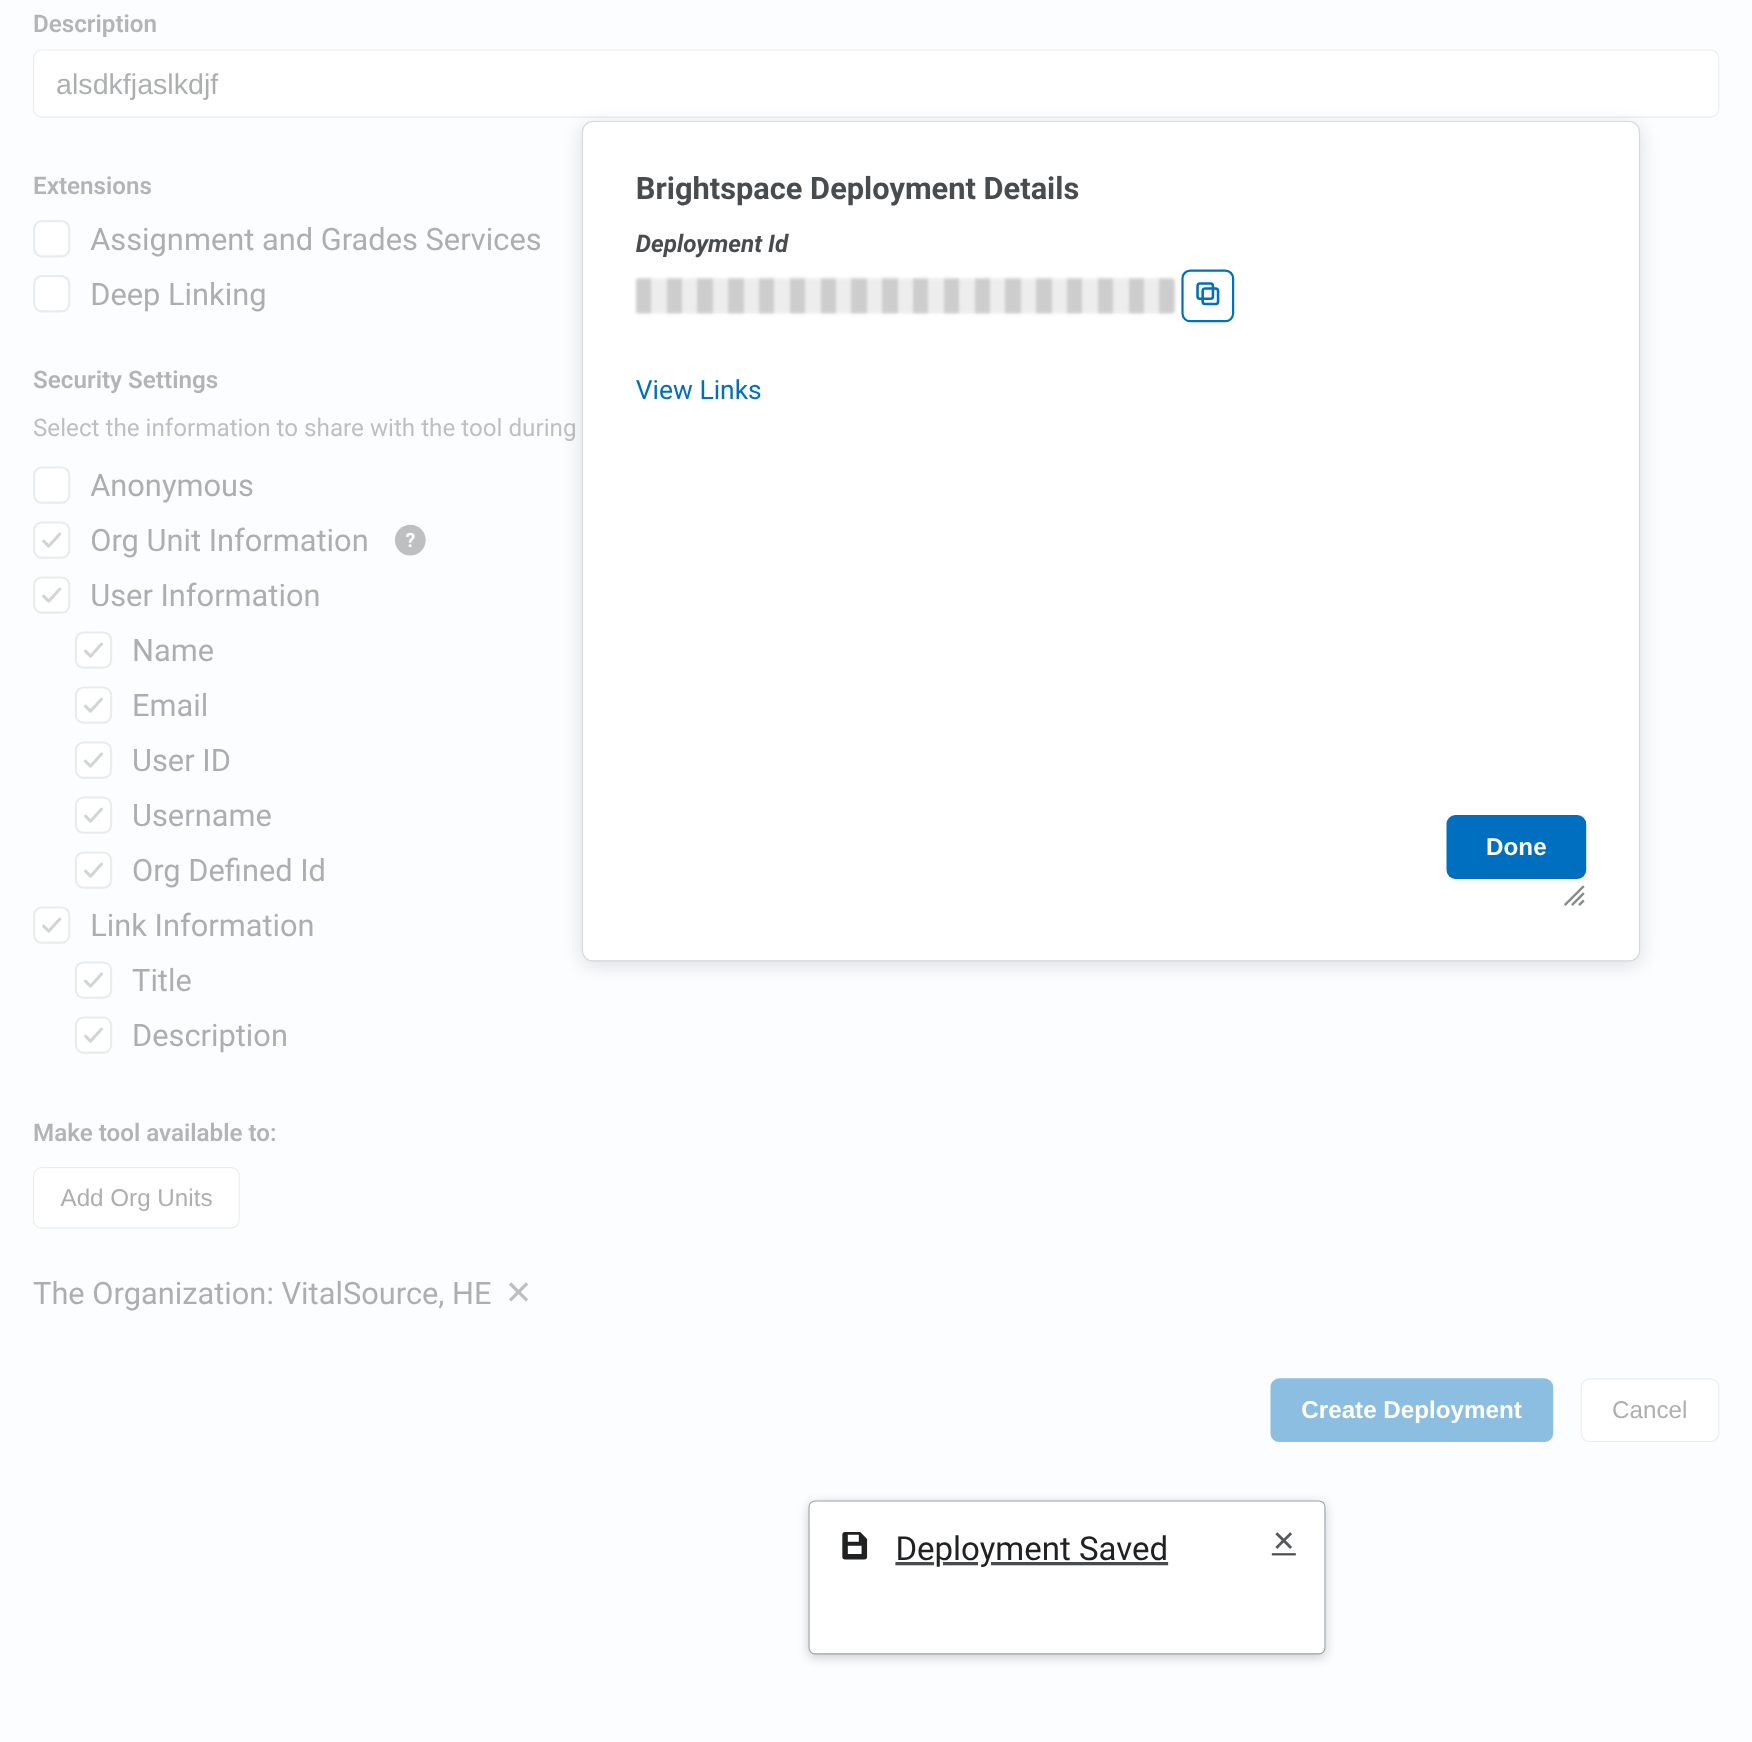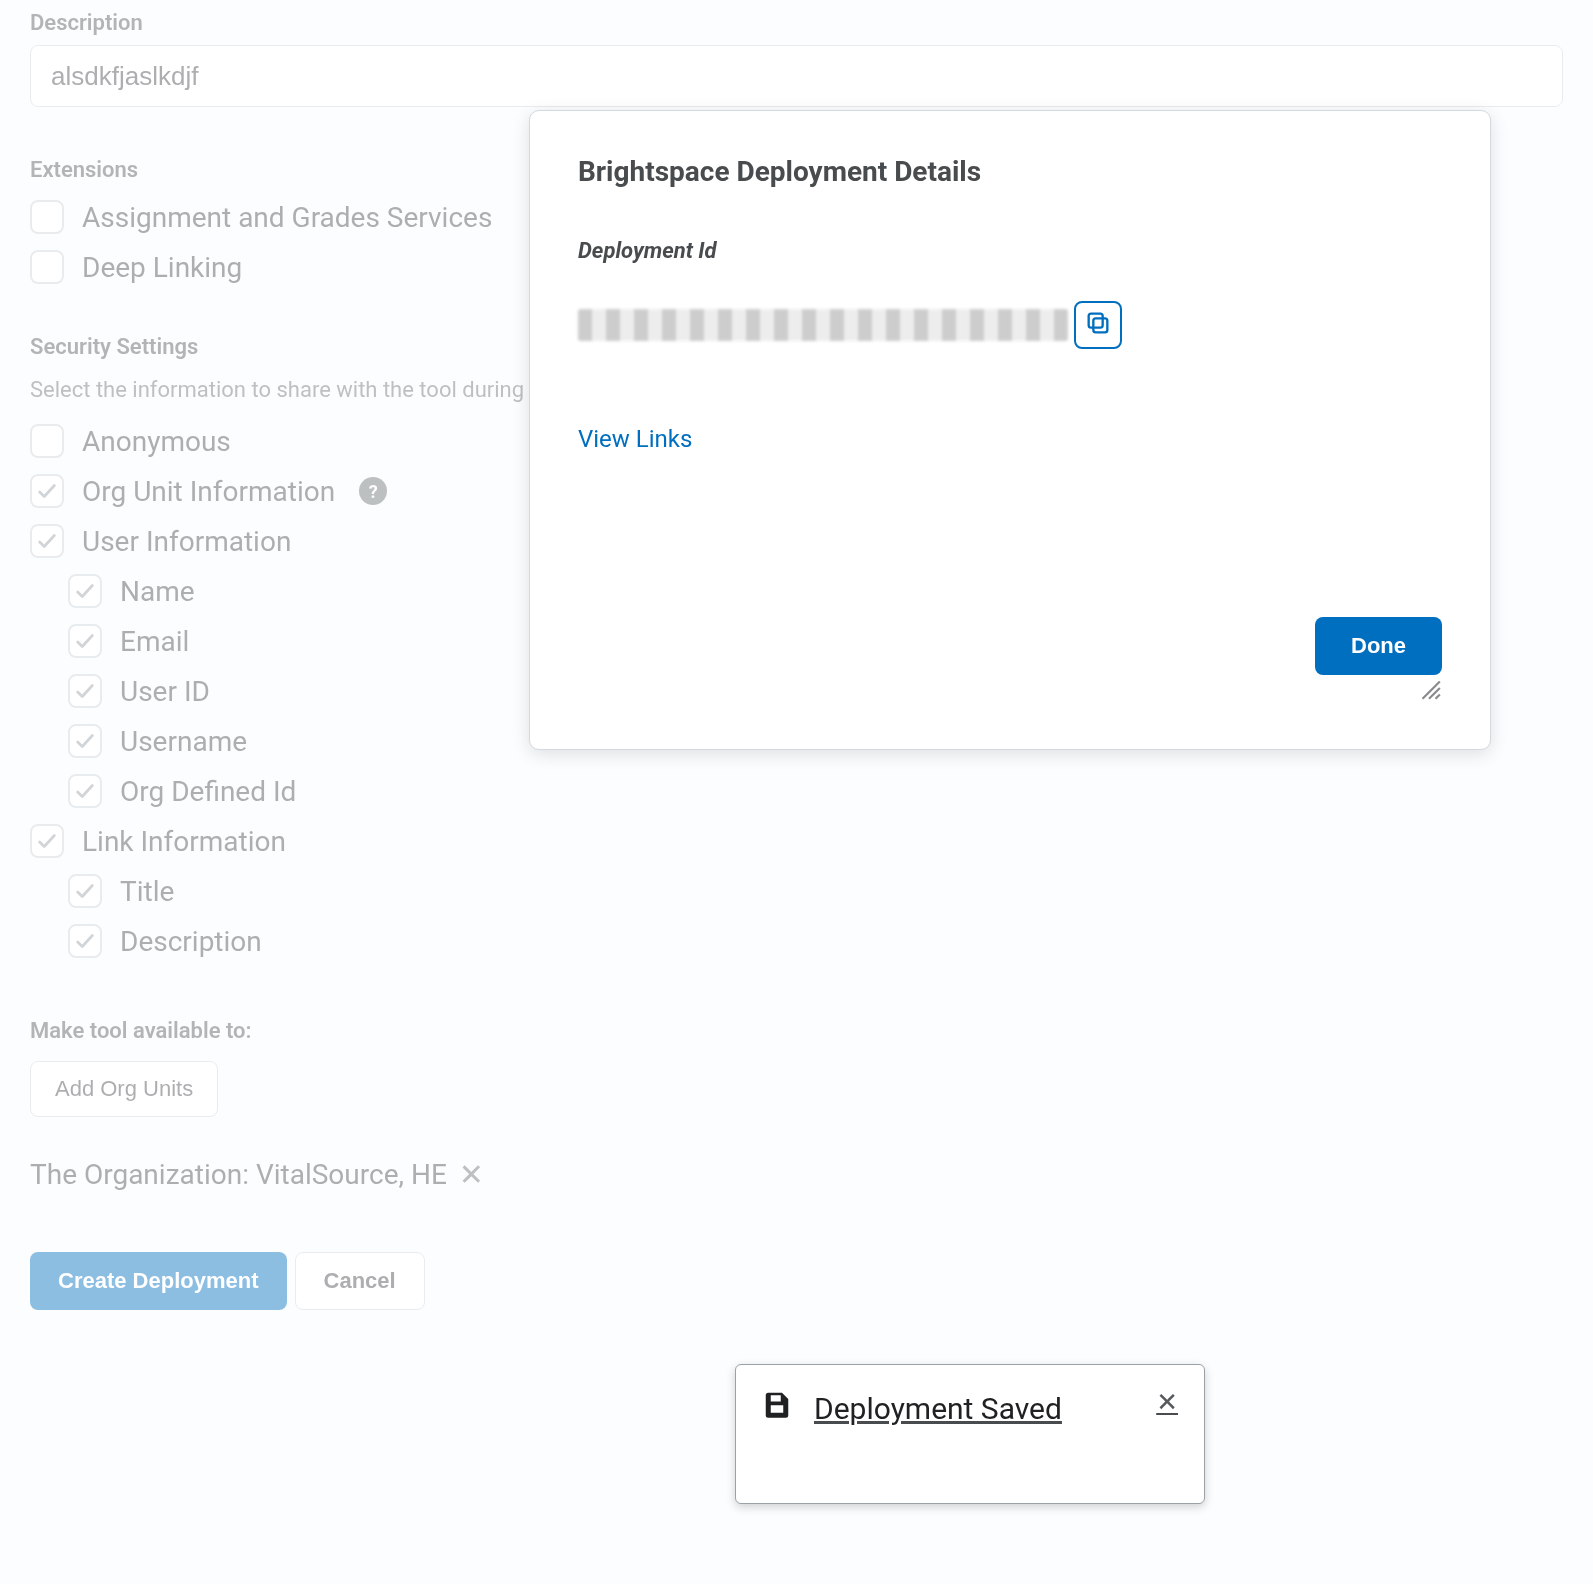--- a/index.html
+++ b/index.html
@@ -28,40 +28,40 @@
     display:inline-flex; align-items:center; justify-content:center; color:#fff; font-size:18px; font-weight:700; margin-left:6px;
   }
 
   .outline-btn {
     border: 1px solid #cdd5dc; background: #fff; border-radius: 8px;
     padding: 14px 24px; font-size: 22px; color: #494c4e; cursor: pointer;
   }
   .org-line { font-size: 28px; color: #494c4e; margin-top: 40px; display:flex; align-items:center; gap:10px; }
   .x-remove { font-size: 30px; color: #6e7376; cursor: pointer; margin-left: 2px; }
 
-  .footer-btns { display: flex; gap: 8px; margin-top: 60px; }
+  .footer-btns { display: flex; gap: 25px; margin-top: 60px; justify-content: flex-end; }
   .primary-btn {
     background: #006fbf; color: #fff; border: none; border-radius: 8px;
     padding: 16px 28px; font-size: 22px; font-weight: 600; cursor: pointer;
   }
   .secondary-btn {
     background: #fff; color: #494c4e; border: 1px solid #cdd5dc; border-radius: 8px;
-    padding: 4px 28px; font-size: 22px; cursor: pointer; font-weight: bold;
+    padding: 4px 28px; font-size: 22px; cursor: pointer;
   }
 
   
   .overlay { position: absolute; inset: 0; background: rgba(255,255,255,0.55); pointer-events: none; }
 
   
   .modal {
-    position: absolute; left: 529px; top: 110px; width: 962px; height: 640px;
+    position: absolute; left: 529px; top: 110px; width: 962px; height: 764px;
     background: #fff; border: 1px solid #d3d9de; border-radius: 10px;
     box-shadow: 0 4px 18px rgba(0,0,0,0.12);
     padding: 44px 48px;
-    display: flex; flex-direction: column; gap: 28px;
+    display: flex; flex-direction: column;
   }
   .modal-title { font-size: 28px; font-weight: 700; color: #494c4e; margin-bottom: 22px; }
   .modal-sublabel { font-size: 22px; font-weight: 700; color: #494c4e; margin-bottom: 10px; font-style: italic; }
   .dep-row { display: flex; align-items: center; gap: 6px; }
   .dep-id-blur {
     width: 490px; height: 32px;
     background:
       repeating-linear-gradient(90deg, #c8c8c8 0 14px, #ececec 14px 28px);
     filter: blur(1.5px); opacity: .9; border-radius: 3px;
   }

